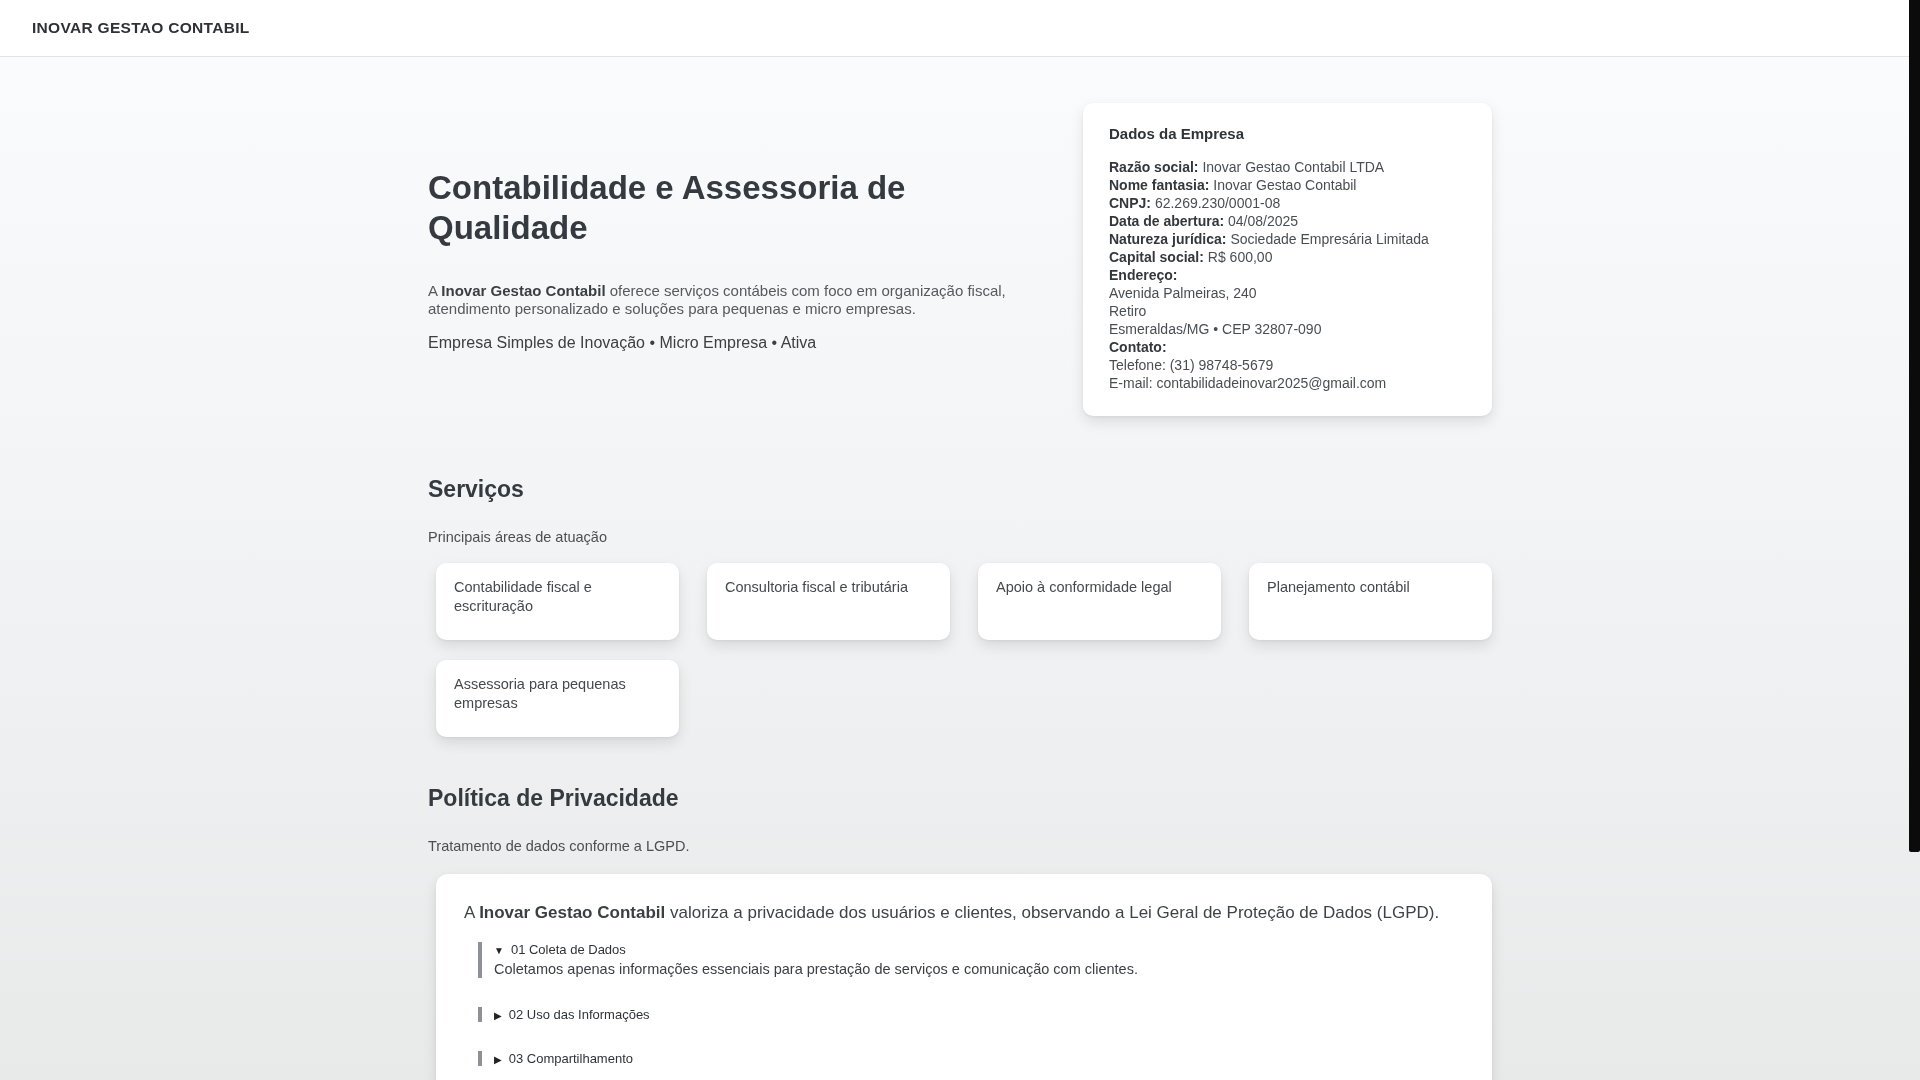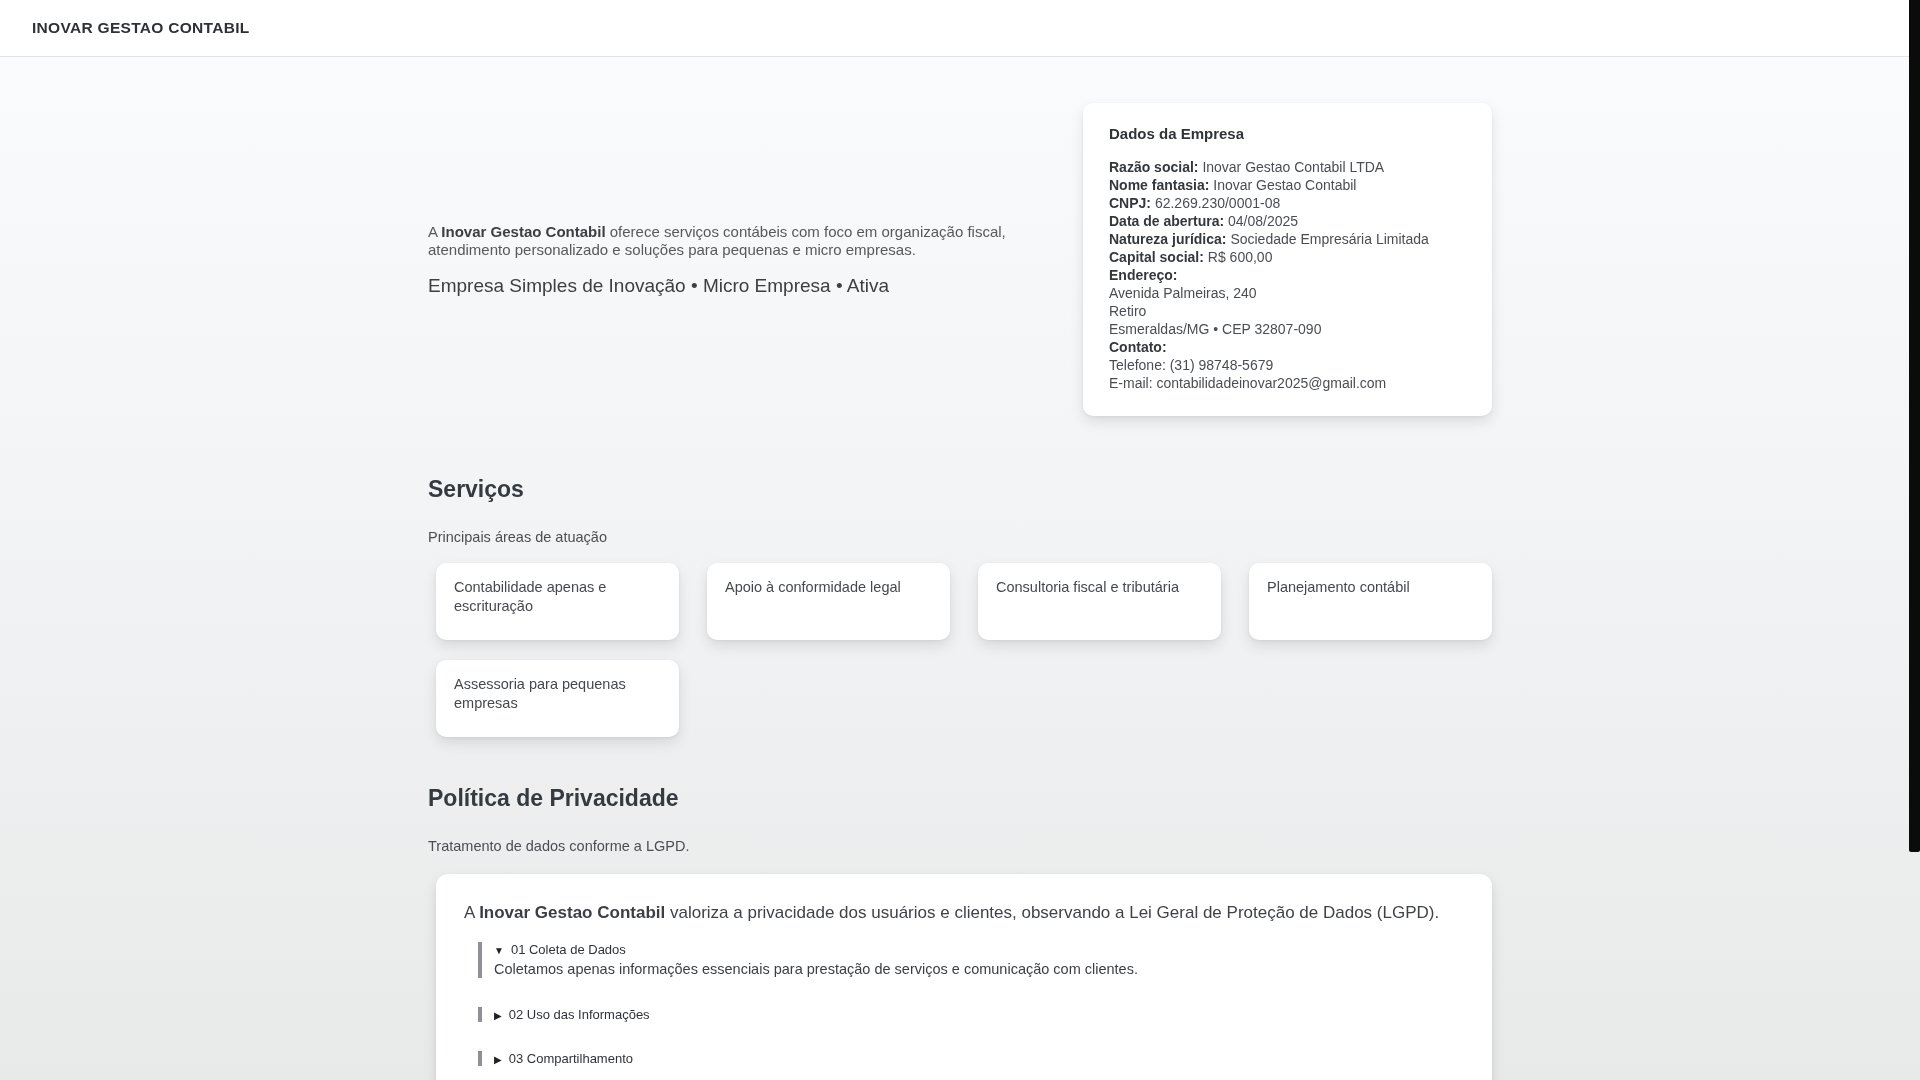--- a/index.html
+++ b/index.html
@@ -14,21 +14,21 @@
     display:flex; align-items:center; padding:0 32px;
   }
   .brand { font-size:15.5px; font-weight:700; color:#2e3236; letter-spacing:.3px; }
   .container { width:1064px; margin:0 auto; }
 
   .hero { display:flex; align-items:center; gap:40px; margin-top:46px; }
   .hero-left { flex:1; min-width:0; }
   h1 { font-size:33px; line-height:40px; font-weight:700; color:#343a3f; margin-bottom:34px; }
   .intro { font-size:15px; line-height:18px; color:#56595d; }
   .intro b, .pintro b { font-weight:700; color:#3b3f43; }
-  .tags { margin-top:16px; font-size:19px; color:#3c4043; }
+  .tags { margin-top:16px; font-size:16px; color:#3c4043; }
 
   .card-shadow { box-shadow:0 6px 14px rgba(0,0,0,.10), 0 1px 3px rgba(0,0,0,.06);margin-left:8px; }
   .company-card {
     width:409px; flex-shrink:0; background:#ffffff; border-radius:10px;
     padding:22px 26px 24px; font-size:14px; line-height:18px; color:#4a4e52;
   }
   .company-card h3 { font-size:15px; font-weight:700; color:#303438; margin-bottom:15px; }
   .lab { font-weight:700; color:#34383c; }
 
   .section-services { margin-top:60px; }
@@ -65,20 +65,21 @@
 <body>
 
 <header class="topbar">
   <div class="brand">INOVAR GESTAO CONTABIL</div>
 </header>
 
 <main class="container">
 
   <section class="hero">
     <div class="hero-left">
+      <h1>Contabilidade e Assessoria de Qualidade</h1>
       <p class="intro"><span>A </span><b>Inovar Gestao Contabil</b><span> oferece serviços contábeis com foco em organização fiscal, atendimento personalizado e soluções para pequenas e micro empresas.</span></p>
       <p class="tags">Empresa Simples de Inovação • Micro Empresa • Ativa</p>
     </div>
 
     <aside class="company-card card-shadow">
       <h3>Dados da Empresa</h3>
       <div><span class="lab">Razão social:</span> <span>Inovar Gestao Contabil LTDA</span></div>
       <div><span class="lab">Nome fantasia:</span> <span>Inovar Gestao Contabil</span></div>
       <div><span class="lab">CNPJ:</span> <span>62.269.230/0001-08</span></div>
       <div><span class="lab">Data de abertura:</span> <span>04/08/2025</span></div>
@@ -91,23 +92,23 @@
       <div><span class="lab">Contato:</span> <span></span></div>
       <div><span class="lab"></span> <span>Telefone: (31) 98748-5679</span></div>
       <div><span class="lab"></span> <span>E-mail: contabilidadeinovar2025@gmail.com</span></div>
     </aside>
   </section>
 
   <section class="section-services">
     <h2>Serviços</h2>
     <p class="section-sub">Principais áreas de atuação</p>
     <div class="services-grid">
-      <div class="service-card card-shadow"><span>Contabilidade apenas e escrituração</span></div>
+      <div class="service-card card-shadow"><span>Contabilidade fiscal e escrituração</span></div>
+      <div class="service-card card-shadow"><span>Consultoria fiscal e tributária</span></div>
       <div class="service-card card-shadow"><span>Apoio à conformidade legal</span></div>
-      <div class="service-card card-shadow"><span>Consultoria fiscal e tributária</span></div>
       <div class="service-card card-shadow"><span>Planejamento contábil</span></div>
       <div class="service-card card-shadow"><span>Assessoria para pequenas empresas</span></div>
     </div>
   </section>
 
   <section class="section-privacy">
     <h2>Política de Privacidade</h2>
     <p class="section-sub">Tratamento de dados conforme a LGPD.</p>
 
     <div class="privacy-card card-shadow">

